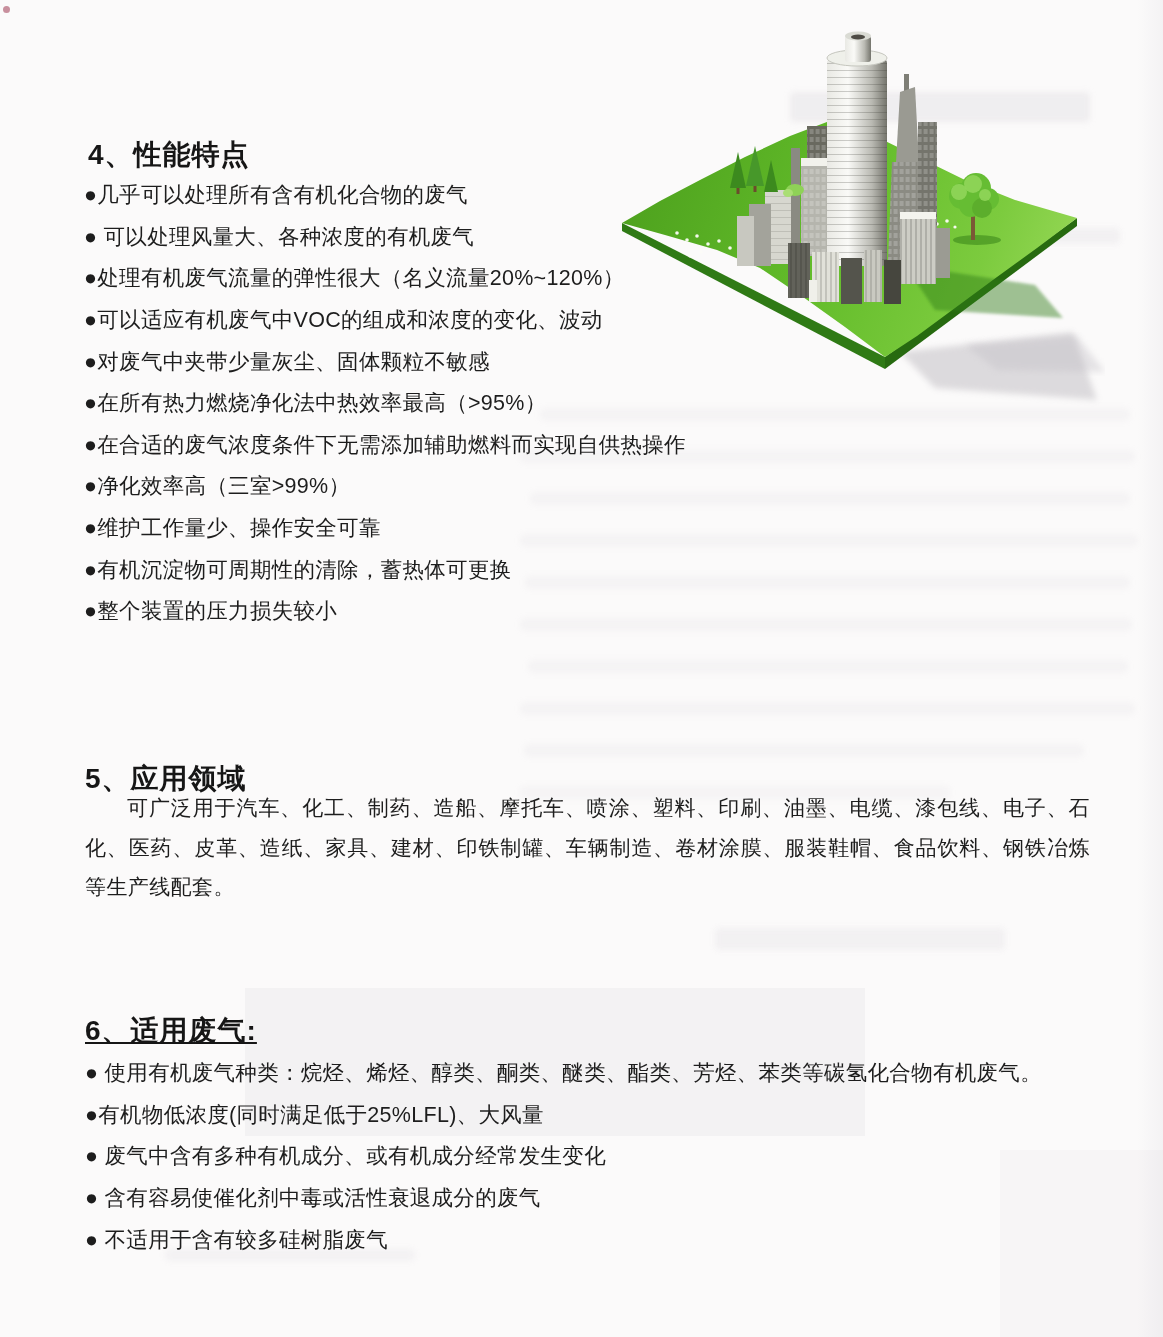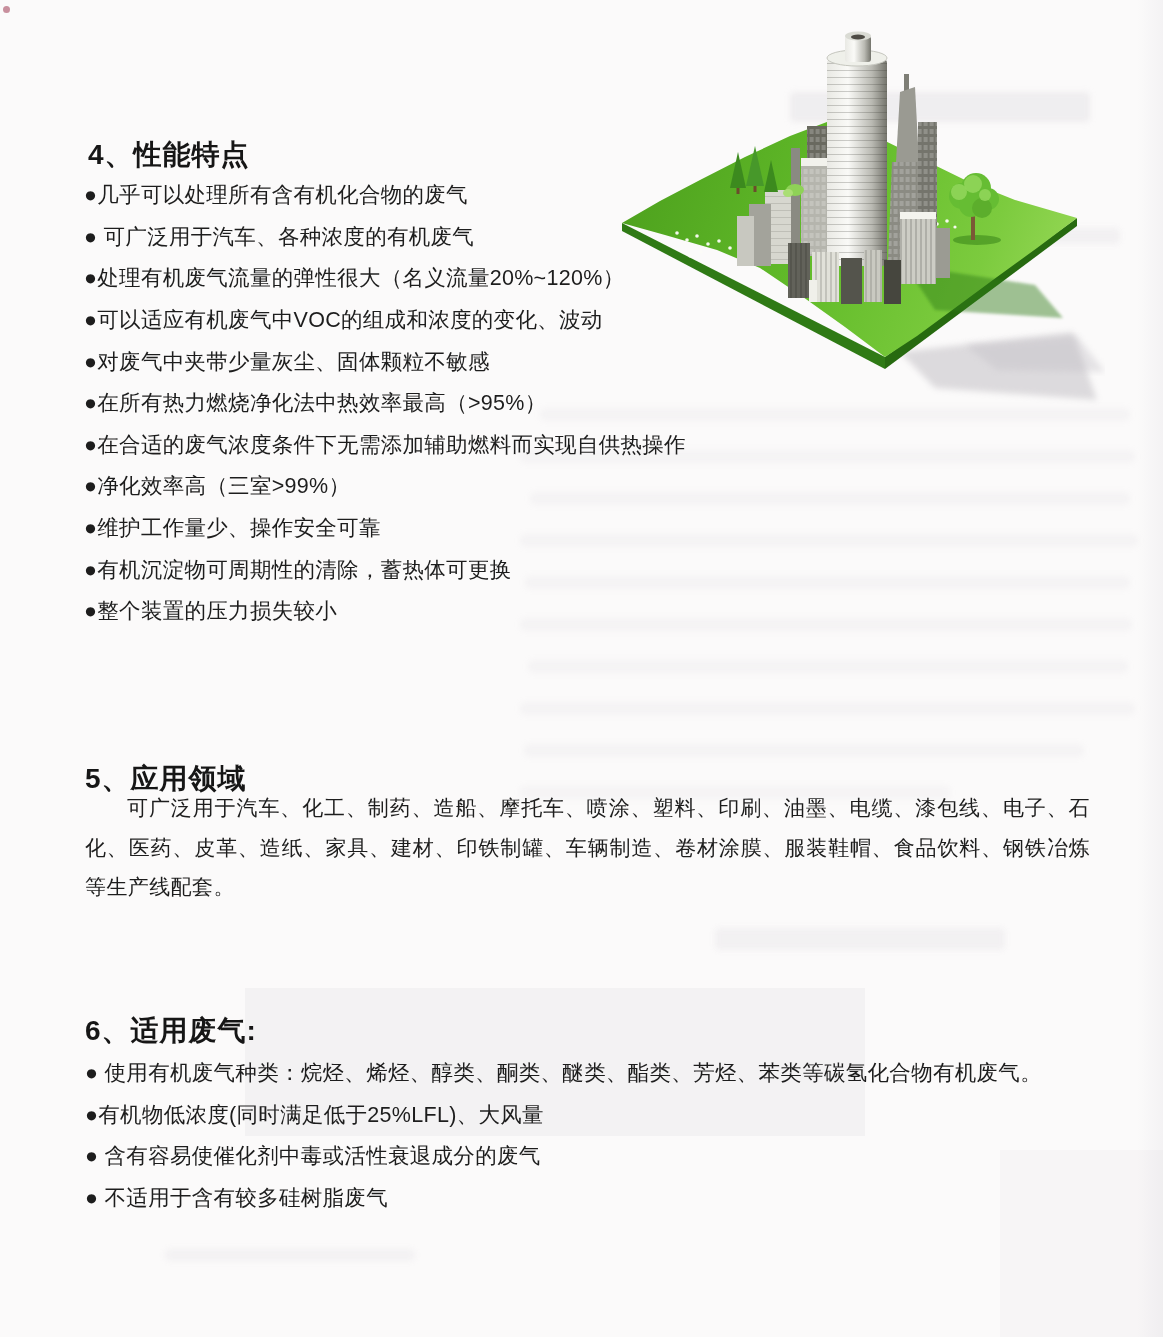--- a/index.html
+++ b/index.html
@@ -22,21 +22,21 @@
   .city { position:absolute; left:605px; top:0px; width:500px; height:430px; z-index:2; }
   
   .content { position:absolute; inset:0; z-index:3; }
   h2.sec-heading {
     position:absolute;
     font-size:28px; font-weight:bold; letter-spacing:1px;
     color:#161616; white-space:nowrap;
   }
   #h4 { left:88px; top:136px; }
   #h5 { left:85px; top:760px; }
-  #h6 { left:85px; top:1012px; }
+  #h6 { left:85px; top:1012px;text-decoration:underline; }
   ul.blist { position:absolute; list-style:none; }
   ul.blist li {
     height:41.6px; display:flex; align-items:center;
     font-size:21.5px; color:#1d1d1d; white-space:nowrap; letter-spacing:0.3px;
   }
   #features-list { left:84px; top:174px; }
   #gas-list { left:85px; top:1052px; }
   #app-paragraph {
     position:absolute; left:85px; top:788px; width:1005px;
     font-size:21px; line-height:39.5px; letter-spacing:0.4px;
@@ -196,39 +196,40 @@
       <circle cx="380" cy="195" r="6" fill="#93d75c" opacity="0.85"></circle>
     </g>
   </svg>
 
   <div class="content">
 
     <h2 id="h4" class="sec-heading">4、性能特点</h2>
 
     <ul id="features-list" class="blist">
       <li>●几乎可以处理所有含有机化合物的废气</li>
-      <li>● 可广泛用于汽车、各种浓度的有机废气</li>
+      <li>● 可以处理风量大、各种浓度的有机废气</li>
       <li>●处理有机废气流量的弹性很大（名义流量20%~120%）</li>
       <li>●可以适应有机废气中VOC的组成和浓度的变化、波动</li>
       <li>●对废气中夹带少量灰尘、固体颗粒不敏感</li>
       <li>●在所有热力燃烧净化法中热效率最高（&gt;95%）</li>
       <li>●在合适的废气浓度条件下无需添加辅助燃料而实现自供热操作</li>
       <li>●净化效率高（三室&gt;99%）</li>
       <li>●维护工作量少、操作安全可靠</li>
       <li>●有机沉淀物可周期性的清除，蓄热体可更换</li>
       <li>●整个装置的压力损失较小</li>
     </ul>
 
     <h2 id="h5" class="sec-heading">5、应用领域</h2>
 
     <p id="app-paragraph">可广泛用于汽车、化工、制药、造船、摩托车、喷涂、塑料、印刷、油墨、电缆、漆包线、电子、石化、医药、皮革、造纸、家具、建材、印铁制罐、车辆制造、卷材涂膜、服装鞋帽、食品饮料、钢铁冶炼等生产线配套。</p>
 
     <h2 id="h6" class="sec-heading">6、适用废气:</h2>
 
     <ul id="gas-list" class="blist">
       <li>● 使用有机废气种类：烷烃、烯烃、醇类、酮类、醚类、酯类、芳烃、苯类等碳氢化合物有机废气。</li>
       <li>●有机物低浓度(同时满足低于25%LFL)、大风量</li>
+      <li>● 废气中含有多种有机成分、或有机成分经常发生变化</li>
       <li>● 含有容易使催化剂中毒或活性衰退成分的废气</li>
       <li>● 不适用于含有较多硅树脂废气</li>
     </ul>
 
   </div>
 </div>
 
 </body></html>

